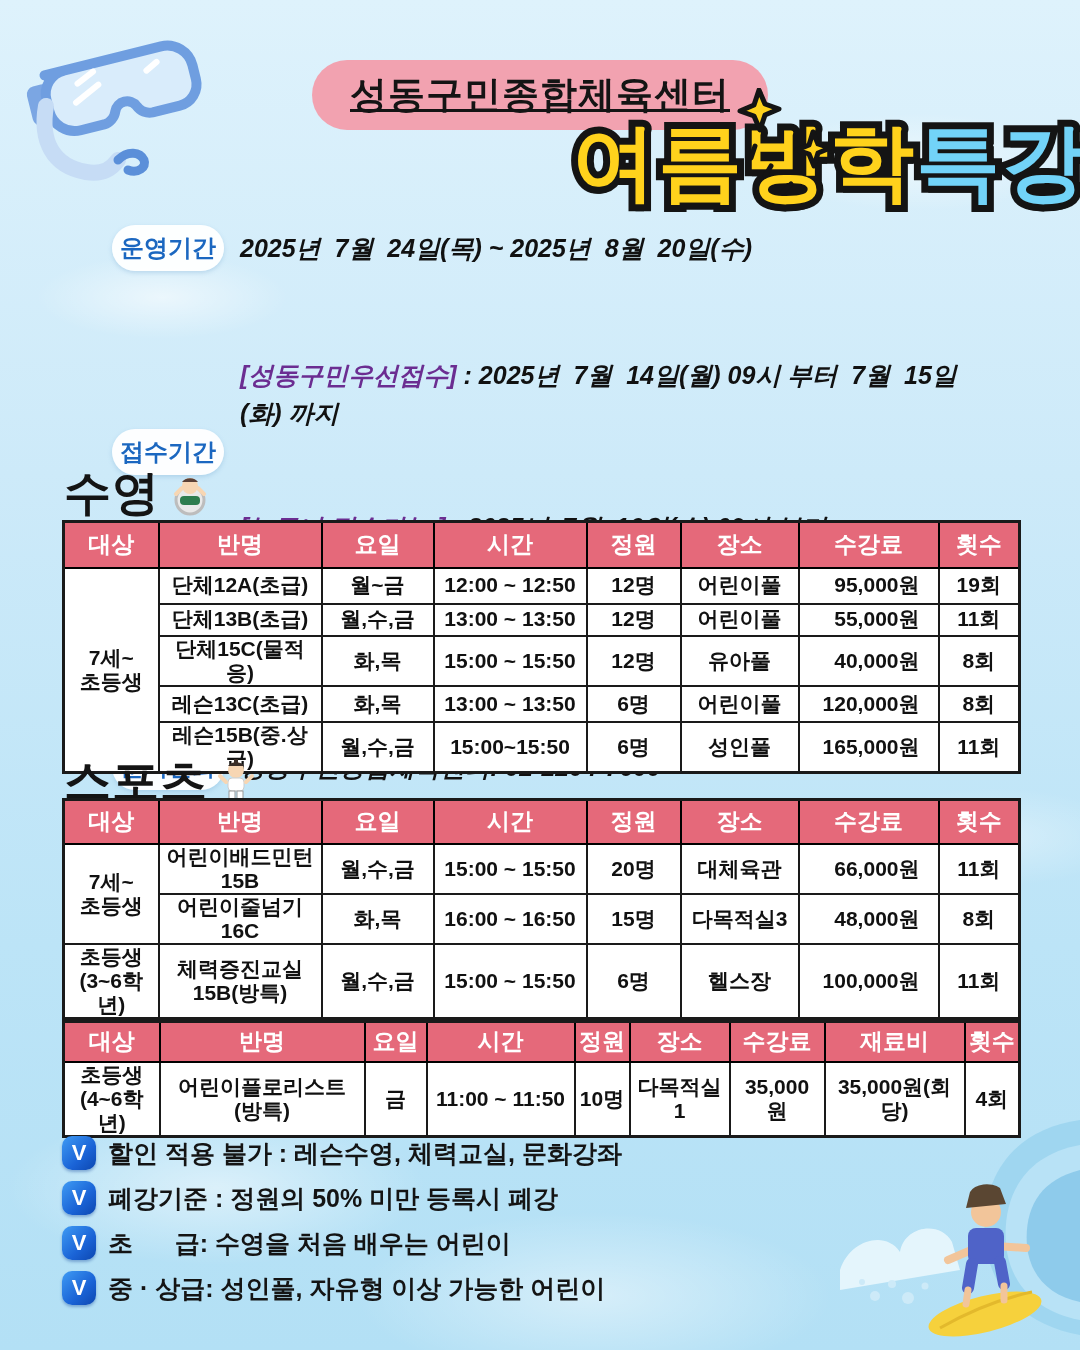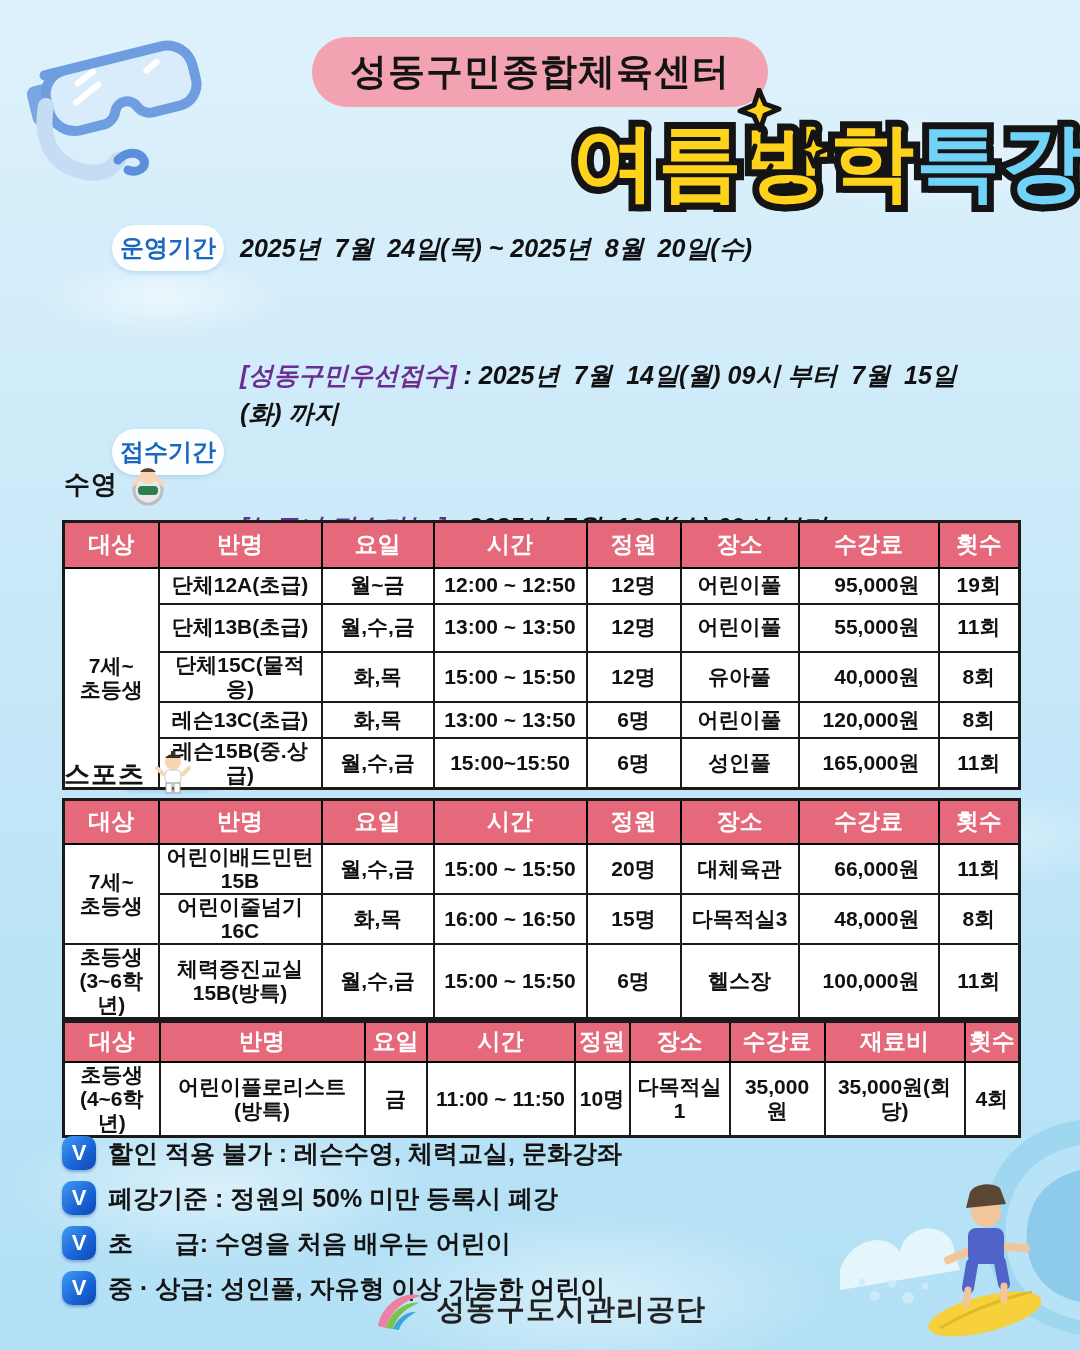--- a/index.html
+++ b/index.html
@@ -12,44 +12,44 @@
     background:
       radial-gradient(ellipse 180px 60px at 15% 22%, rgba(255,255,255,.55), rgba(255,255,255,0) 70%),
       radial-gradient(ellipse 220px 70px at 85% 12%, rgba(255,255,255,.5), rgba(255,255,255,0) 70%),
       radial-gradient(ellipse 260px 90px at 70% 45%, rgba(255,255,255,.35), rgba(255,255,255,0) 70%),
       radial-gradient(ellipse 300px 110px at 20% 88%, rgba(255,255,255,.5), rgba(255,255,255,0) 70%),
       radial-gradient(ellipse 340px 120px at 55% 96%, rgba(255,255,255,.45), rgba(255,255,255,0) 70%),
       radial-gradient(ellipse 200px 70px at 92% 62%, rgba(255,255,255,.35), rgba(255,255,255,0) 70%);
   }
   
   .org-pill{
-    position:absolute; top:37px; left:50%; transform:translateX(-50%);
+    position:absolute; top:60px; left:50%; transform:translateX(-50%);
     background:#f2a2b0; border-radius:36px; padding:10px 38px;
-    font-size:37px; letter-spacing:1px; color:#141414; white-space:nowrap;
+    font-size:37px; letter-spacing:1px; color:#141414; white-space:nowrap;text-decoration:underline;
   }
   .big-title{
     position:absolute; top:102px; left:8px; width:100%; height:130px;
     text-align:right; font-size:84px; letter-spacing:2px; line-height:120px; white-space:nowrap;
   }
   .big-title .layer{position:absolute; left:0; top:0; width:100%;}
   .t-outline{ -webkit-text-stroke:14px #141414; color:#141414; text-shadow:0 7px 0 #141414; }
   .t-yellow{color:#ffd21c;} .t-blue{color:#72d3f8;}
   .stars{position:absolute; top:88px; right:235px;}
   
   .info{position:absolute; top:224px; left:112px; width:880px; display:flex; flex-direction:column; gap:9px;}
   .info-row{display:flex; align-items:center;}
   .info-label{
     flex:0 0 112px; background:rgba(255,255,255,.95); color:#1b67c0;
     border-radius:24px; text-align:center; font-size:24px; padding:7px 0; margin-top:1px;
     box-shadow:0 2px 4px rgba(120,170,210,.35);
   }
   .info-text{margin-left:16px; font-size:25px; line-height:38px; white-space:pre-wrap;font-style:italic;}
   .purple{color:#6b2d91;} .red{color:#e8190f;}
   
-  .section-title{position:absolute; left:64px; font-size:26px; letter-spacing:1px; color:#141414; display:flex; align-items:center; gap:8px;}
+  .section-title{position:absolute; left:64px; font-size:47px; letter-spacing:1px; color:#141414; display:flex; align-items:center; gap:8px;}
   .stbl{position:absolute; left:62px; width:956px; border-collapse:collapse; table-layout:fixed; background:#fff;}
   .stbl th{background:#e5697a; color:#fff; font-size:23px; font-weight:bold; border:2px solid #000000; padding:0;}
   .stbl td{border:2px solid #1a1a1a; font-size:21px; font-weight:bold; text-align:center; padding:0 4px; white-space:pre-line; line-height:1.15;}
   .stbl{border:3px solid #1a1a1a;}
   .money{text-align:right !important; padding-right:18px !important;}
   
   .notes{position:absolute; top:1136px; left:62px; display:flex; flex-direction:column; gap:11px;}
   .note-row{display:flex; align-items:center;}
   .vbadge{
     flex:0 0 34px; height:34px; border-radius:10px; margin-right:12px;
@@ -159,21 +159,21 @@
       <td rowspan="5">7세~
 초등생</td>
       <td>단체12A(초급)</td>
           <td>월~금</td>
           <td>12:00 ~ 12:50</td>
           <td>12명</td>
           <td>어린이풀</td>
           <td class="money">95,000원</td>
           <td>19회</td>
     </tr>
-    <tr style="height:48px">
+    <tr style="height:32px">
       <td>단체13B(초급)</td>
           <td>월,수,금</td>
           <td>13:00 ~ 13:50</td>
           <td>12명</td>
           <td>어린이풀</td>
           <td class="money">55,000원</td>
           <td>11회</td>
     </tr>
     <tr style="height:36px">
       <td>단체15C(물적응)</td>
@@ -349,21 +349,13 @@
     <g>
       <path d="M196 148 l-28 12 M216 146 l30 2" stroke="#f2c59a" stroke-width="8" stroke-linecap="round"></path>
       <rect x="188" y="128" width="36" height="36" rx="8" fill="#4f63c8"></rect>
       <path d="M192 164 l-4 24 M220 162 l4 22" stroke="#4f63c8" stroke-width="12" stroke-linecap="round"></path>
       <path d="M188 190 l-2 14 M224 186 l0 14" stroke="#f2c59a" stroke-width="7" stroke-linecap="round"></path>
       <circle cx="206" cy="112" r="15" fill="#f2c59a"></circle>
       <path d="M186 108 l40 -4 l-6 -16 a 18 12 0 0 0 -30 4 z" fill="#5a4632"></path>
     </g>
   </svg>
 
-  <div class="footer">
-    <svg width="52" height="44" viewBox="0 0 52 44">
-      <path d="M4 38 C 8 16, 30 2, 48 8 C 34 10, 16 22, 12 40 Z" fill="#ef7fa0"></path>
-      <path d="M12 40 C 16 24, 32 13, 45 15 C 34 19, 22 28, 19 41 Z" fill="#7bc24f"></path>
-      <path d="M19 41 C 23 30, 33 23, 42 24 C 35 28, 27 34, 25 42 Z" fill="#3aa7d9"></path>
-    </svg>
-    <div class="footer-text">성동구도시관리공단</div>
-  </div>
 </div>
 
 </body></html>

